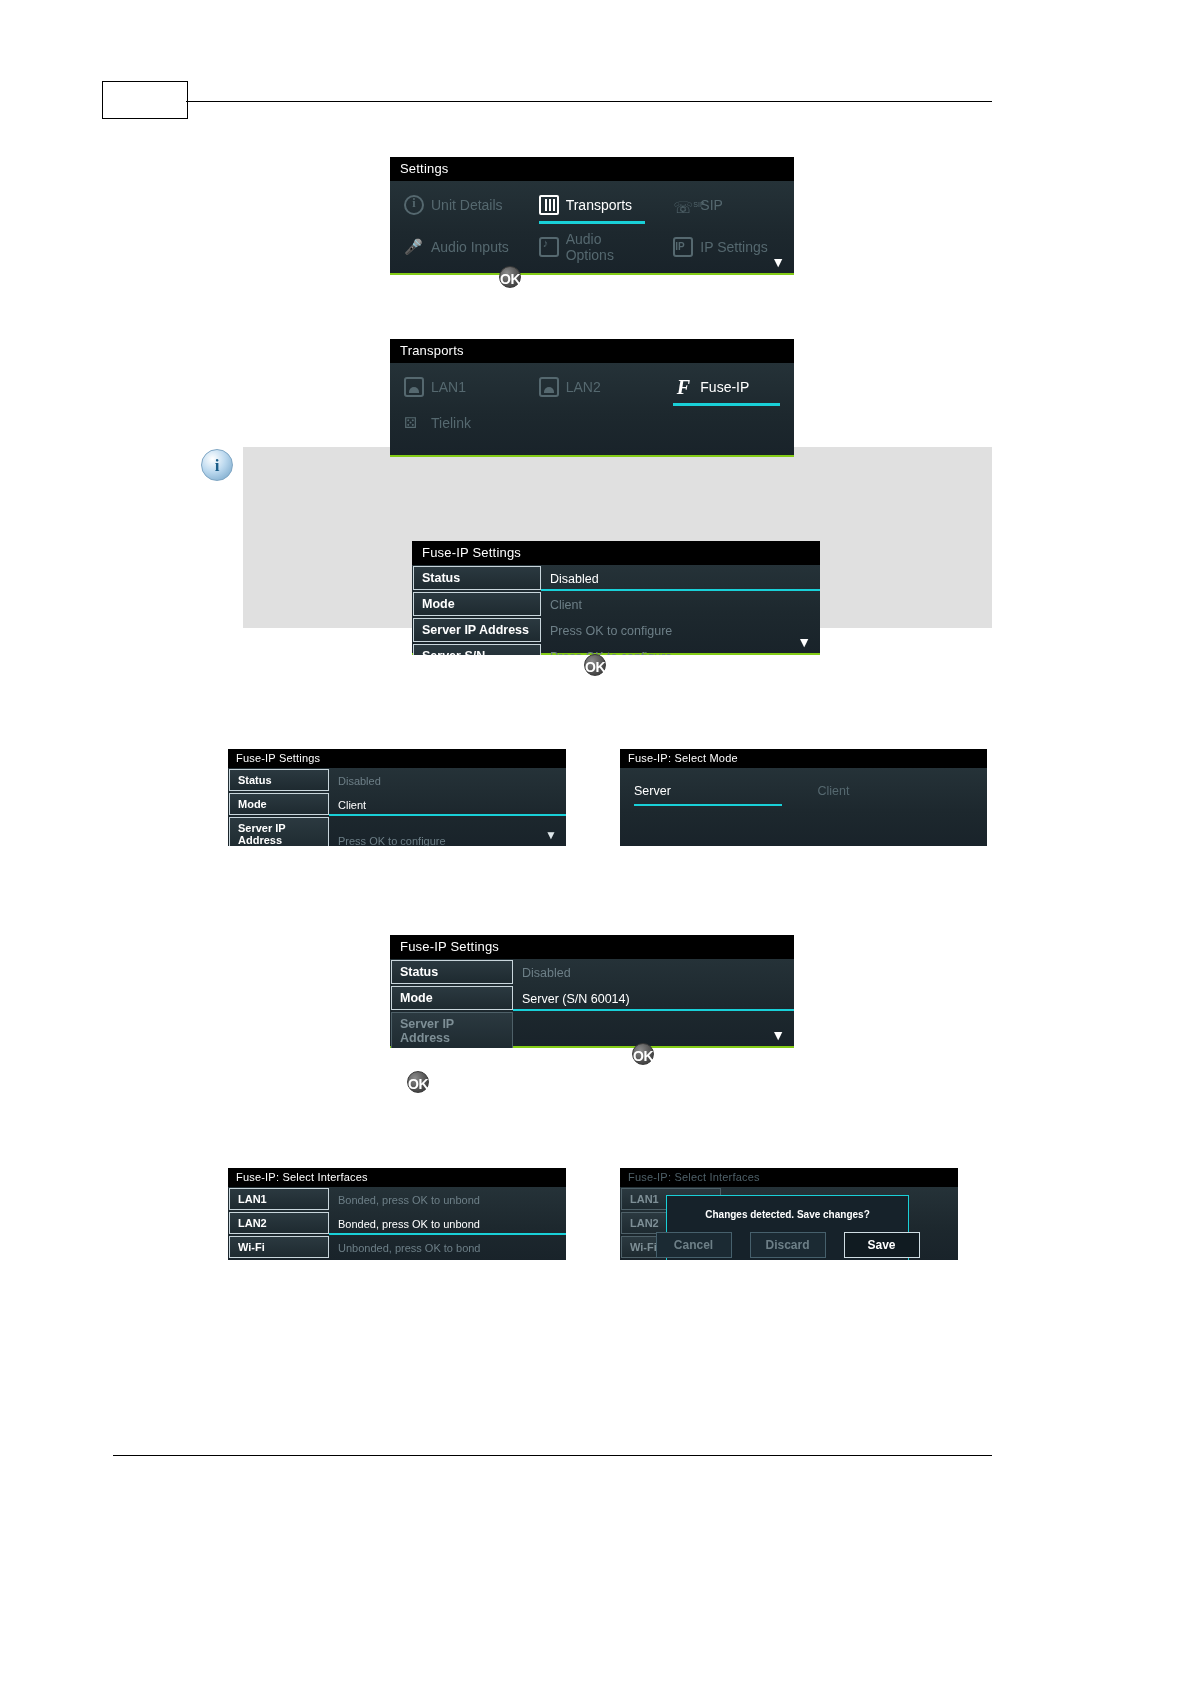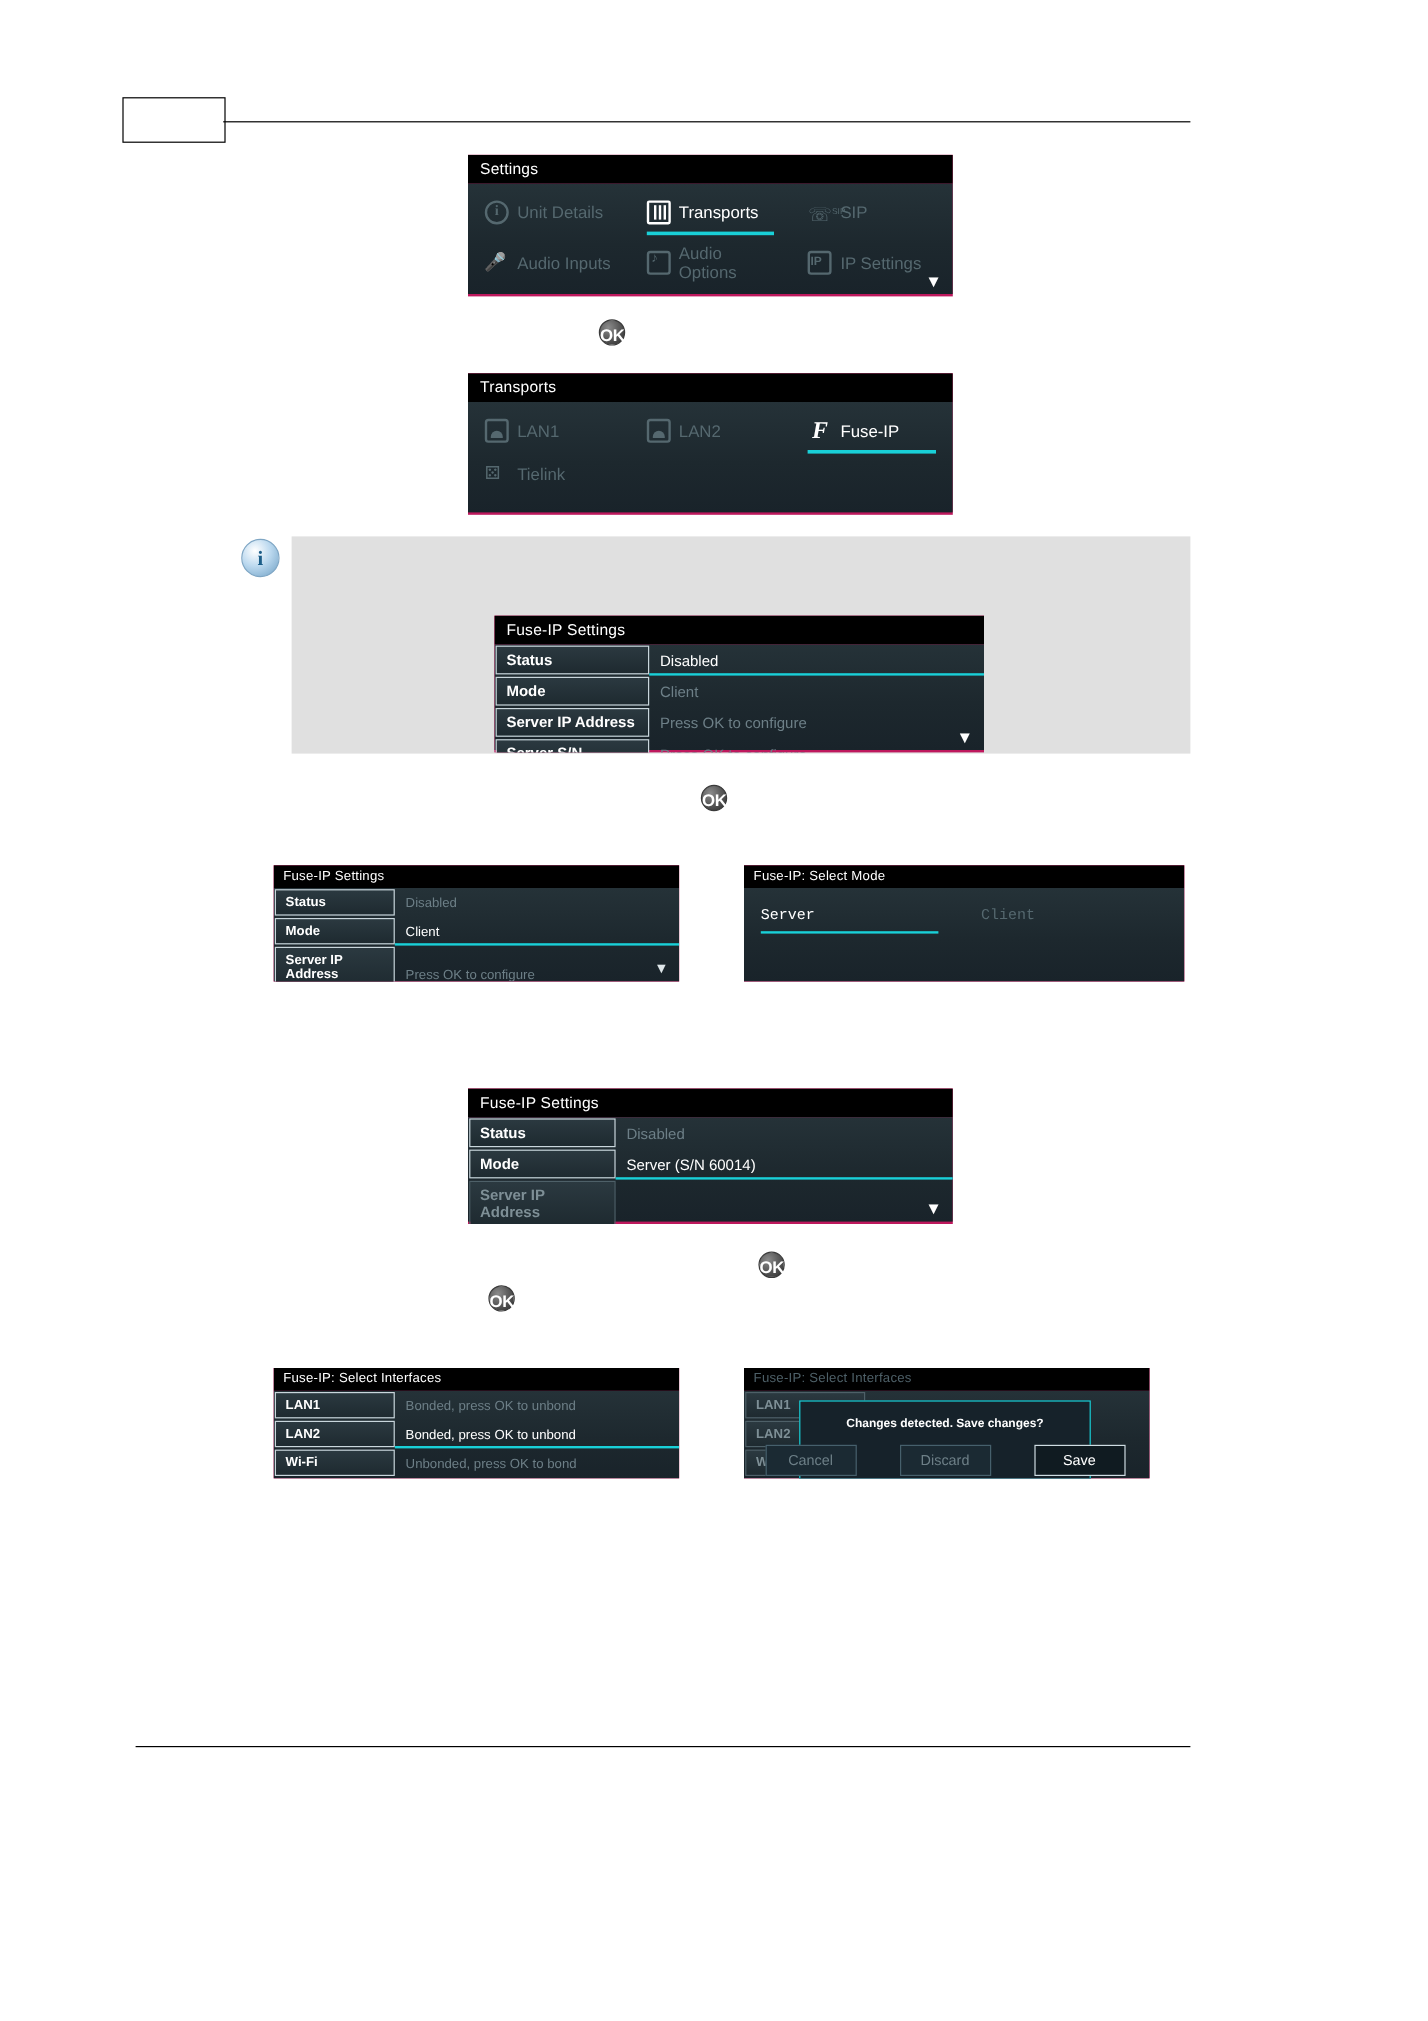--- a/index.html
+++ b/index.html
@@ -12,21 +12,21 @@
 
   
   .note-band{position:absolute;left:243px;top:447px;width:749px;height:181px;background:#e0e0e0;}
   .note-icon{position:absolute;left:201px;top:449px;width:32px;height:32px;border-radius:50%;
     background:radial-gradient(circle at 35% 30%, #ffffff 0%, #bcd9ef 45%, #6d9fc4 100%);
     border:1px solid #7fa6c4;box-sizing:border-box;}
   .note-icon i{position:absolute;left:50%;top:6px;transform:translateX(-50%);
     font-style:normal;font-weight:bold;font-size:17px;color:#1b5d88;font-family:"Liberation Serif",serif;line-height:20px;}
 
   
-  .panel{position:absolute;background:#be185d;box-shadow:0 0 0 0 #000;overflow:hidden;}
+  .panel{position:absolute;background:#84cc16;box-shadow:0 0 0 0 #000;overflow:hidden;margin-top:28px;}
   .panel .title{background:#000000;color:#ffffff;font-size:13px;padding:4px 10px 5px 10px;letter-spacing:.2px;}
   .panel.sm .title{font-size:11px;padding:3px 8px 4px 8px;}
   .panel .body{position:relative;background:linear-gradient(180deg,#253238 0%,#1d282e 55%,#19232a 100%);}
 
   
   .tiles{display:flex;flex-wrap:wrap;padding:6px 0 4px 0;}
   .tile{width:33.3333%;box-sizing:border-box;display:flex;align-items:center;gap:7px;
         padding:8px 6px 8px 14px;position:relative;color:#55686f;font-size:14px;}
   .tile.active{color:#ffffff;}
   .tile .underline{position:absolute;left:14px;right:14px;bottom:-1px;height:3px;background:#19d0d8;display:none;}
@@ -78,21 +78,21 @@
 
   
   .okbtn{position:absolute;width:22px;height:22px;border-radius:50%;
       background:radial-gradient(circle at 35% 30%, #8b8b8b 0%, #5d5d5d 45%, #2e2e2e 100%);
       border:1px solid #3a3a3a;box-sizing:border-box;}
   .okbtn span{position:absolute;left:0;right:0;top:4px;text-align:center;color:#fff;font-size:14px;font-weight:bold;letter-spacing:-.3px;}
 
   
   .modal{position:absolute;background:#16222a;border:1px solid #19d0d8;box-sizing:border-box;}
   .modal .msg{color:#ffffff;font-size:10px;font-weight:bold;text-align:center;padding:13px 0 12px 0;}
-  .modal .btns{display:flex;justify-content:center;gap:36px;padding:0 14px 10px 14px;}
+  .modal .btns{display:flex;justify-content:center;gap:18px;padding:0 14px 10px 14px;font-weight:bold;}
   .modal .btn{flex:0 0 auto;min-width:76px;text-align:center;font-size:12px;padding:5px 8px;
       border:1px solid #46606c;color:#6d7f87;background:#1b2a33;box-sizing:border-box;}
   .modal .btn.primary{color:#ffffff;border-color:#cfdde3;background:#101b21;}
 </style>
 </head>
 <body>
 
 <div class="page-corner-box"></div>
 <div class="header-rule"></div>
 <div class="footer-rule"></div>
@@ -231,21 +231,21 @@
         <div class="value" style="font-size:11px;">Press OK to configure</div>
       </div>
 
     </div>
     <div class="chev dim" style="font-size:12px;">▼</div>
   </div>
 </div>
 
 <div class="panel sm" id="p-selmode" style="left:620px;top:721px;width:367px;height:97px;">
   <div class="title">Fuse-IP: Select Mode</div>
-  <div class="body" style="height:78px;font-family:Liberation Mono, monospace;">
+  <div class="body" style="height:78px;">
     <div class="opts">
       <div class="opt active">
         <span>Server</span>
         <span class="underline"></span>
       </div>
       <div class="opt">
         <span>Client</span>
         
       </div>
     </div>

